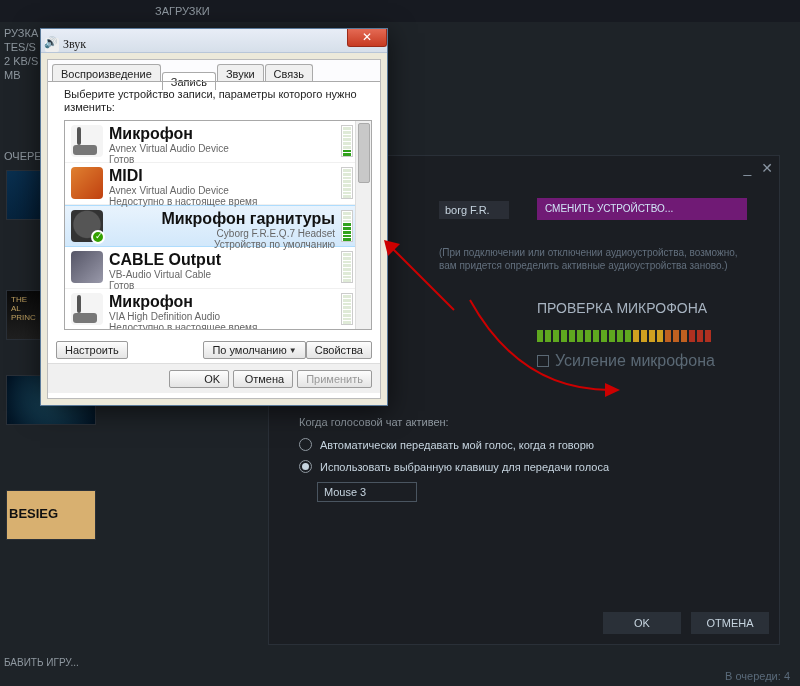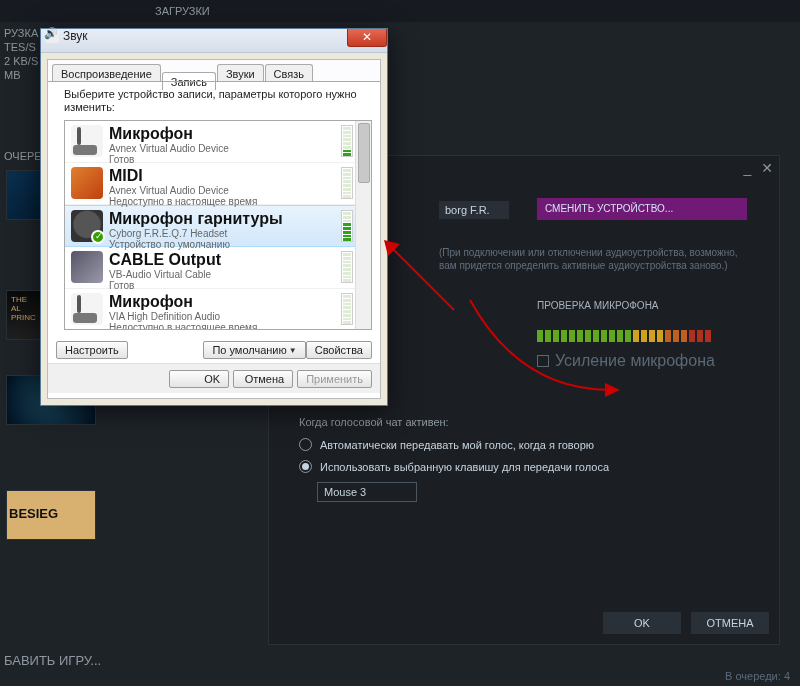--- a/index.html
+++ b/index.html
@@ -19,21 +19,21 @@
     position:absolute; left:0; top:22px; width:100px; height:140px;
     font-size:11px; color:#8f98a0; padding:4px;
   }
   .bg-left-col div { line-height:14px; }
   .queue-label { position:absolute; left:4px; top:150px; color:#8f98a0; font-size:11px;}
   .thumb { position:absolute; left:6px; width:90px; height:50px; background:#0e1419; border:1px solid #2a3038;}
   .thumb.t1{top:170px; background:linear-gradient(135deg,#0a3050,#001020);}
   .thumb.t2{top:290px; background:linear-gradient(#0a0a0a,#202020); color:#bfa060; font-size:8px; line-height:9px; padding:4px;}
   .thumb.t3{top:375px; background:radial-gradient(circle,#1a4a60,#001020);}
   .thumb.t4{top:490px; background:#d8b070; color:#111; font-weight:bold; font-size:13px; text-align:left; padding:15px 2px; }
-  .add-game { position:absolute; left:4px; bottom:18px; color:#8f98a0; font-size:13px;}
+  .add-game { position:absolute; left:4px; bottom:18px; color:#8f98a0; font-size:10px;}
   .queue-count { position:absolute; right:10px; bottom:4px; color:#5a6a7a; font-size:11px;}
 
   
   .voice-panel {
     position:absolute; left:268px; top:155px;
     width:512px; height:490px;
     background:#1b1e23;
     border:1px solid #2a3038;
   }
   .vp-close-row { position:absolute; right:6px; top:4px; color:#8a96a3; font-size:14px; display:flex; gap:10px;}
@@ -41,21 +41,21 @@
   .device-chip { position:absolute; left:170px; top:45px; width:70px; height:18px; background:#2a2e36; color:#c6d4df; font-size:11px; line-height:18px; padding:0 6px; overflow:hidden;}
   .change-btn{
     position:absolute; left:268px; top:42px; width:210px; height:22px;
     background:#701a75; color:#d2e6f7; font-size:10px; text-align:left;
     padding:5px 8px;
   }
   .vp-hint {
     position:absolute; left:170px; top:90px; width:300px;
     color:#626f7d; font-size:10px; line-height:13px;
   }
-  .mic-test-label { position:absolute; left:268px; top:144px; font-size:10px; color:#a7b3c0;}
+  .mic-test-label { position:absolute; left:268px; top:144px; font-size:14px; color:#a7b3c0;}
   .mic-meter { position:absolute; left:268px; top:174px; width:210px; height:12px; display:flex; gap:2px;}
   .mic-meter .seg { width:6px; height:12px;}
   .seg.g{background:#5fa81f;} .seg.y{background:#d0a020;} .seg.o{background:#c06020;} .seg.r{background:#b03020;}
   .amp-row { position:absolute; left:268px; top:196px; display:flex; align-items:center; gap:6px; color:#5a6874; font-size:16px;}
   .checkbox { width:12px; height:12px; border:1px solid #5a6874; background:#1b1e23;}
   .vp-active-label { position:absolute; left:30px; top:260px; color:#8f98a0; font-size:11px;}
   .radio-row { position:absolute; left:30px; display:flex; align-items:center; gap:8px; font-size:11px; color:#c6d4df;}
   .radio-row.r1{top:282px;} .radio-row.r2{top:304px;}
   .radio { width:13px; height:13px; border-radius:50%; border:1px solid #8f98a0; display:flex; align-items:center; justify-content:center;}
   .radio.checked::after { content:""; width:7px; height:7px; background:#c6d4df; border-radius:50%;}
@@ -68,22 +68,23 @@
     position:absolute; left:40px; top:28px;
     width:348px; height:378px;
     background:#ece9da;
     border:1px solid #5a7a9a;
     box-shadow:0 5px 25px rgba(0,0,0,.6);
   }
   .titlebar {
     height:24px;
     background:linear-gradient(#e8edf6,#d6dfea);
     border-bottom:1px solid #b8c6d8;
-    display:flex; align-items:flex-start; padding:0 4px;
+    display:flex; align-items:flex-end; padding:0 4px;
     position:relative;
+    font-family:Liberation Serif, serif;
   }
   .titlebar .title{color:#222; font-size:12px; margin-left:4px;}
   .sound-icon{width:14px;height:14px;background:#eee;border-radius:2px;position:relative;}
   .sound-icon::before{content:"🔊";font-size:11px;position:absolute;left:-1px;top:-2px;}
   .close-btn{
     position:absolute; right:0; top:0; width:40px; height:18px;
     background:linear-gradient(#e46a54,#c73b22);
     border:1px solid #9a2a18; border-top:none;
     border-bottom-left-radius:3px; border-bottom-right-radius:3px;
     color:#fff; text-align:center; line-height:16px; font-size:12px;
@@ -119,21 +120,21 @@
     background:#f0f0f0; border-left:1px solid #ddd;
   }
   .dev-scroll .thumb{position:absolute; left:2px; top:2px; width:12px; height:60px; background:#c8c8c8; border:1px solid #aaa; border-radius:2px;}
   .dev{
     display:flex; gap:6px; padding:4px 18px 4px 6px;
     border-bottom:1px solid #f0f0f0;
     height:42px;
   }
   .dev.selected{
     background:linear-gradient(#e8f3fd,#d2e8fb);
-    border-top:1px solid #aedcfd; border-bottom:1px solid #aedcfd;
+    border-top:1px solid #aedcfd; border-bottom:1px solid #aedcfd;text-align:right;
   }
   .dev .icon{width:32px;height:32px;background:#f4f4f4;border-radius:4px;position:relative;flex:0 0 32px;}
   .dev .icon.mic::before{content:"";position:absolute;left:6px;top:2px;width:4px;height:18px;background:#555;border-radius:2px;}
   .dev .icon.mic::after{content:"";position:absolute;left:2px;top:20px;width:24px;height:10px;background:#777;border-radius:3px;}
   .dev .icon.midi{background:linear-gradient(135deg,#e08030,#c04010); }
   .dev .icon.headset{background:radial-gradient(circle at 50% 45%,#555 55%,#333 60%);}
   .dev .icon.headset .check{position:absolute;right:-2px;bottom:-2px;width:14px;height:14px;background:#34a100;border-radius:50%;border:2px solid #fff;}
   .dev .icon.headset .check::after{content:"✓";color:#fff;font-size:9px;position:absolute;left:2px;top:-1px;}
   .dev .icon.cable{background:linear-gradient(135deg,#556,#99a);}
   .dev .text{flex:1;}

